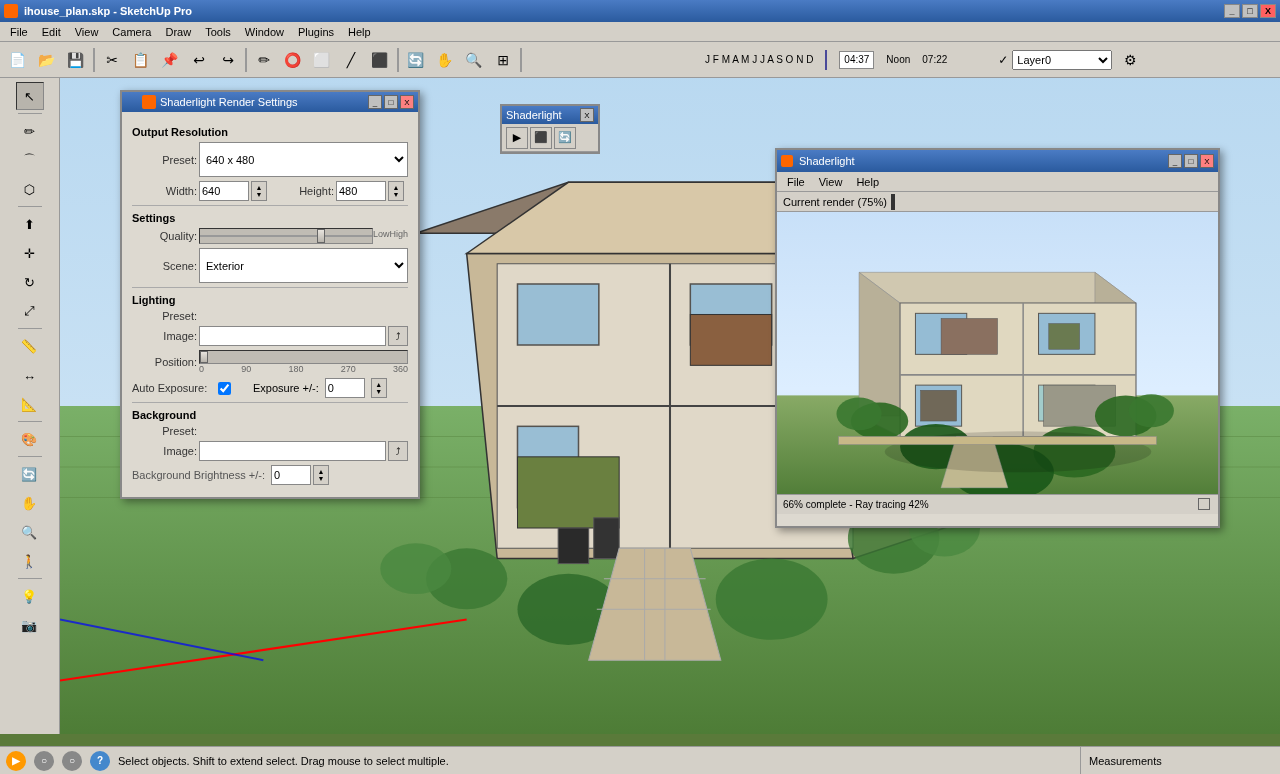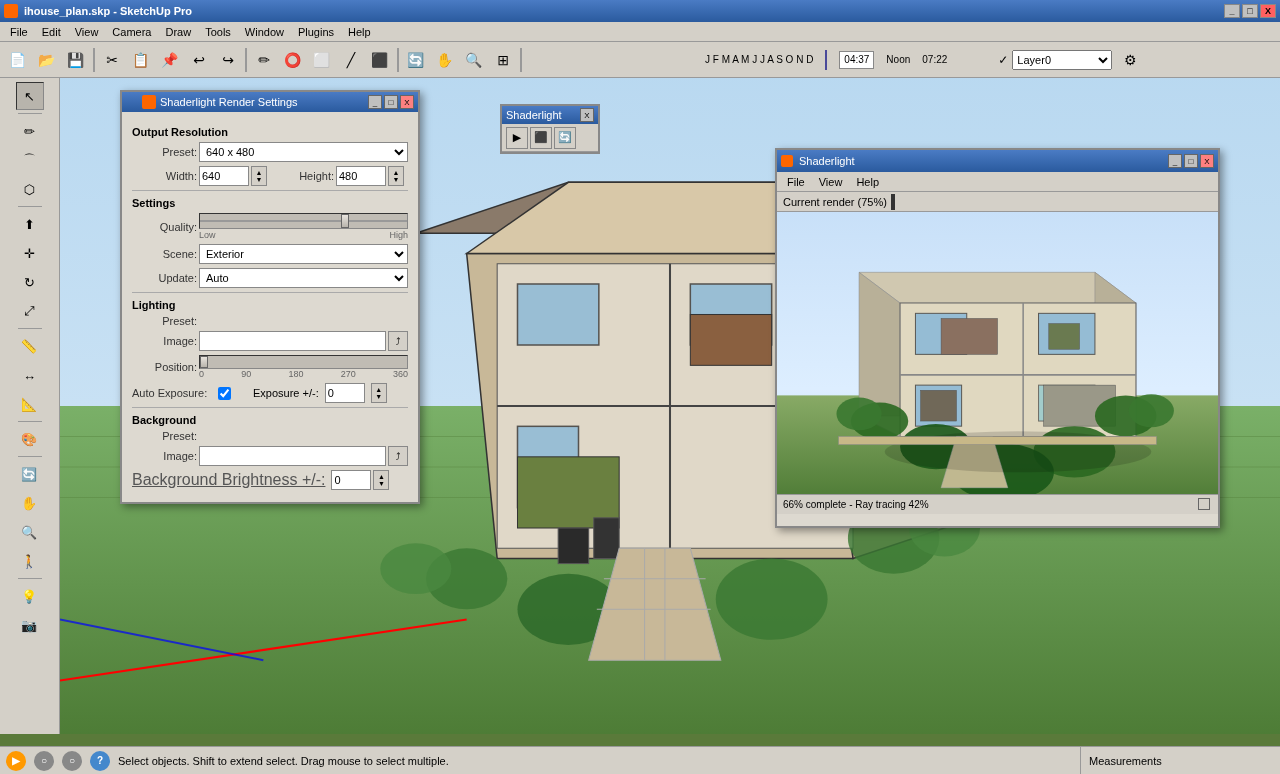--- a/index.html
+++ b/index.html
@@ -184,21 +184,21 @@
       color: #333;
       text-align: right;
     }
     .form-label-left {
       width: 80px;
       font-size: 11px;
       color: #333;
     }
     .form-select {
       flex: 1;
-      height: 20px;
+      height: 35px;
       background: white;
       border: 1px solid #888;
       font-size: 11px;
       padding: 0 2px;
     }
     .form-input {
       width: 55px;
       height: 20px;
       background: white;
       border: 1px solid #888;
@@ -213,21 +213,21 @@
       display: flex;
       flex-direction: column;
       align-items: center;
       justify-content: center;
       cursor: pointer;
       font-size: 7px;
     }
     .quality-slider-container {
       flex: 1;
       display: flex;
-      flex-direction: column;
+      flex-direction: row;
     }
     .quality-slider {
       width: 100%;
       height: 16px;
       position: relative;
       background: #c0bcb4;
       border: 1px inset #888;
     }
     .slider-track {
       position: absolute;
@@ -687,27 +687,20 @@
 
     <div class="form-row">
       <span class="form-label">Scene:</span>
       <select class="form-select">
         <option>Exterior</option>
         <option>Interior</option>
         <option>Interior (Night)</option>
       </select>
     </div>
 
-    <div class="form-row">
-      <span class="form-label">Update:</span>
-      <select class="form-select">
-        <option>Auto</option>
-        <option>Manual</option>
-      </select>
-    </div>
 
     <div class="divider"></div>
 
     <div class="section-header">Lighting</div>
 
     <div class="form-row">
       <span class="form-label">Preset:</span>
     </div>
 
     <div class="form-row">
@@ -755,21 +748,21 @@
 
     <div class="form-row">
       <span class="form-label">Image:</span>
       <div class="image-input-row">
         <div class="image-input"></div>
         <div class="browse-btn">⤴</div>
       </div>
     </div>
 
     <div class="form-row">
-      <span style="font-size:16px;color:#555;text-decoration:underline;">Background Brightness +/-:</span>
+      <span style="font-size:11px;color:#555;">Background Brightness +/-:</span>
       <input type="text" class="form-input" value="0" style="width: 40px; margin-left: 4px;">
       <div class="spin-btn">
           <span>▲</span>
           <span>▼</span>
         </div>
     </div>
 
   </div>
 </div>
 

